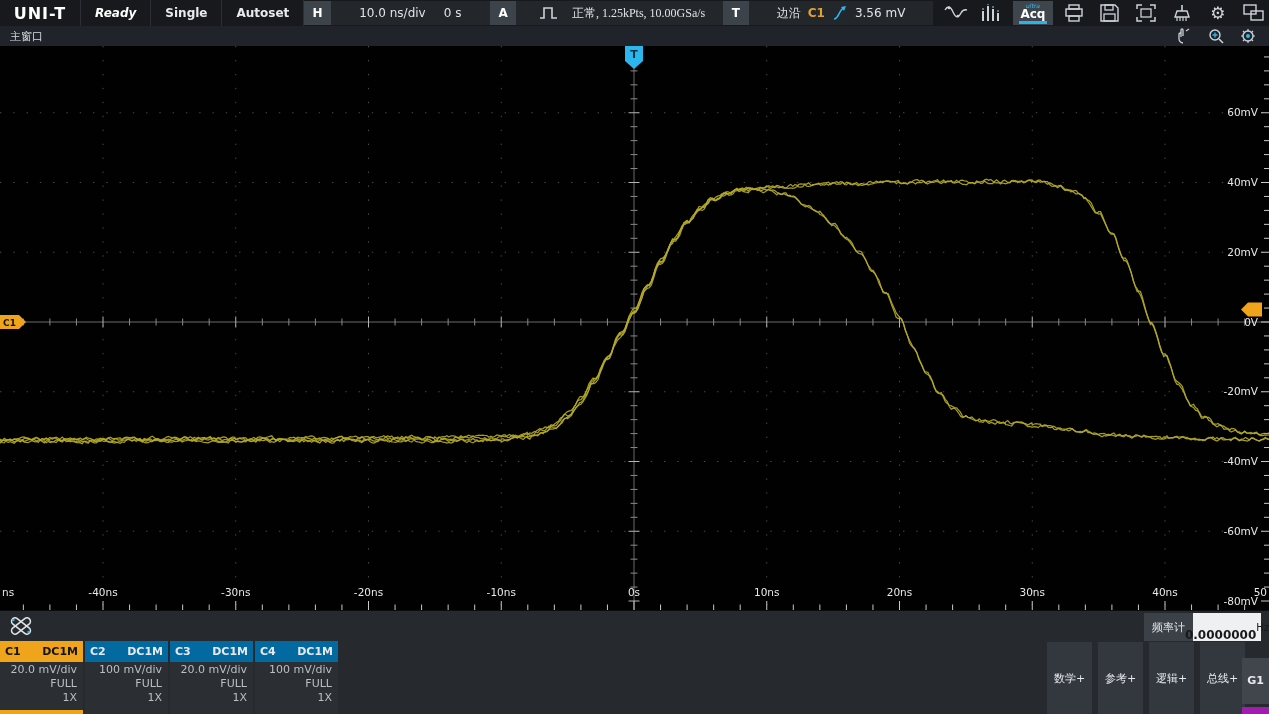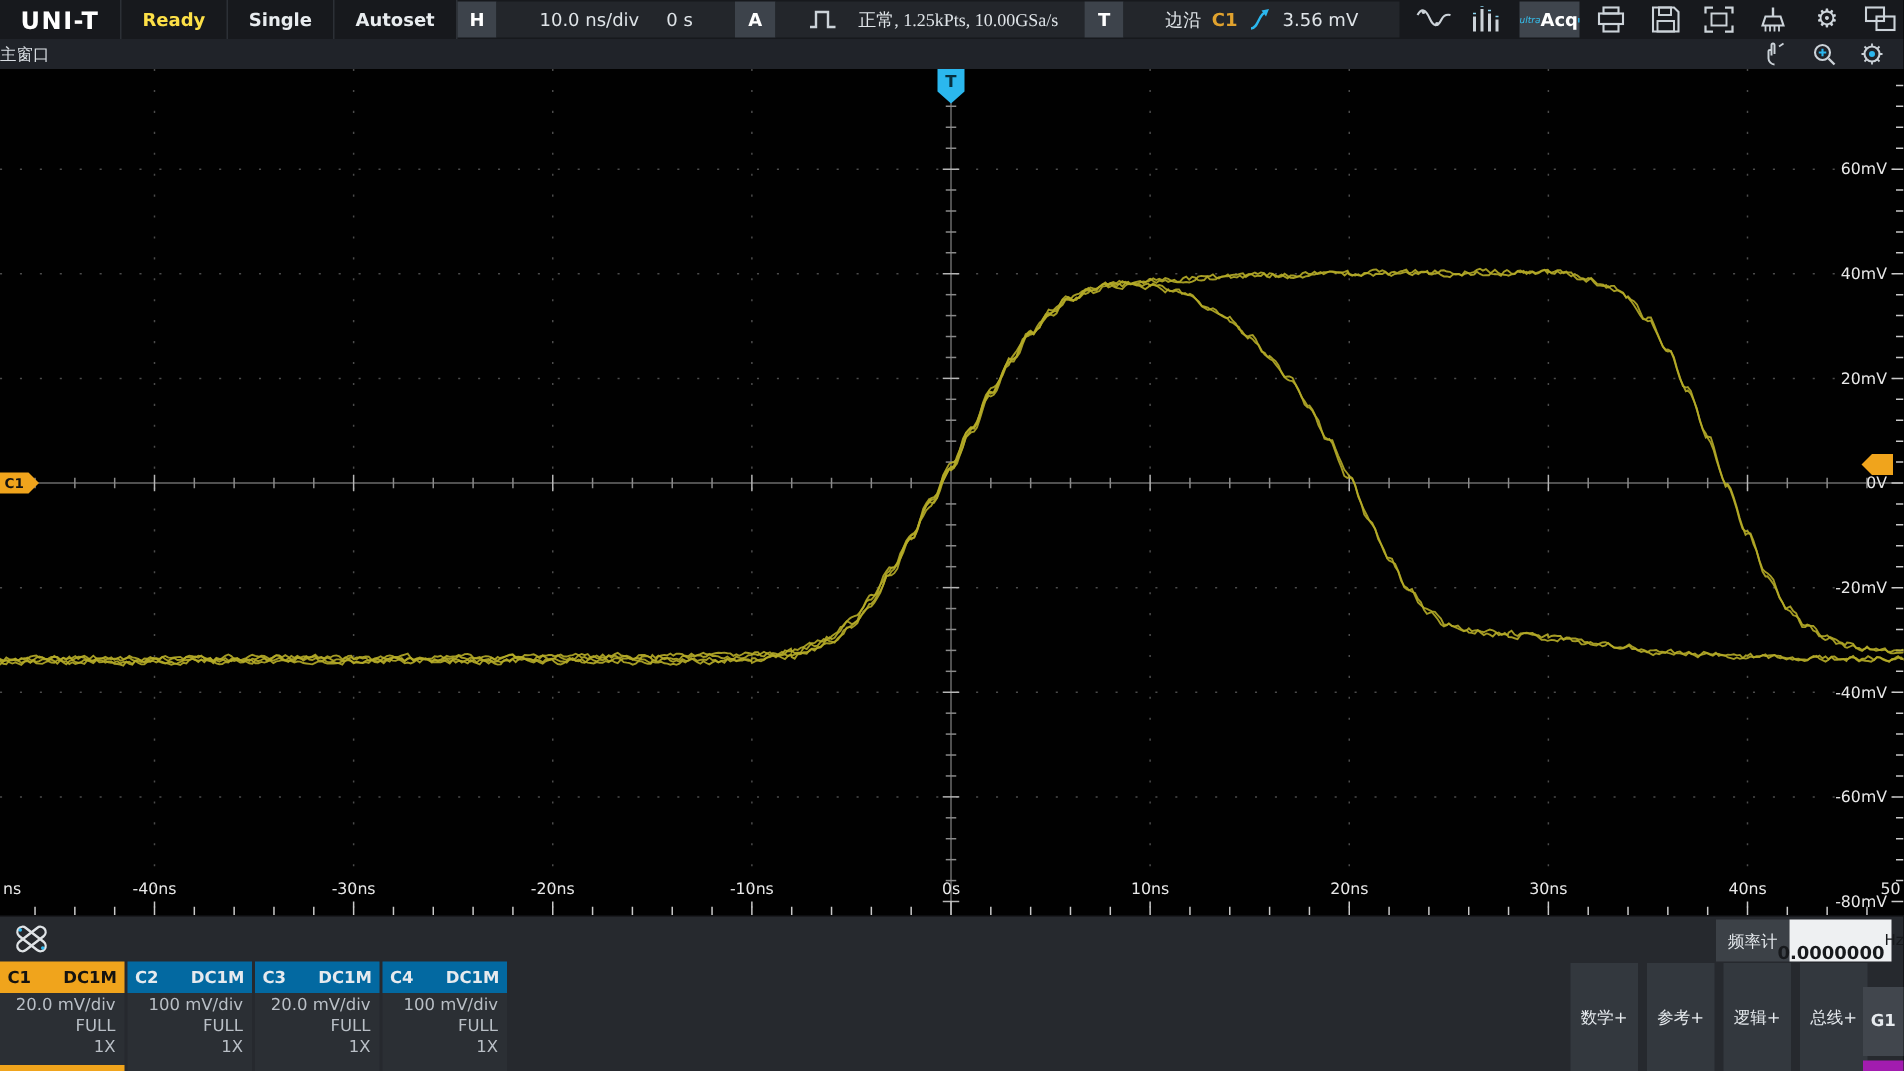--- a/index.html
+++ b/index.html
@@ -6,42 +6,42 @@
   html,body { width:1269px; height:714px; background:#000; overflow:hidden;
               font-family:"DejaVu Sans","Liberation Sans",sans-serif; }
   .topbar { position:absolute; left:0; top:0; width:1269px; height:26px;
             background:#17191d; display:flex; align-items:stretch; color:#e8ecef; }
   .logo { width:86px; display:flex; align-items:center; justify-content:center;
           font-weight:800; font-size:16px; letter-spacing:1px; color:#fff;
           border-right:1px solid #2c3036; }
   .tb-btn { display:flex; align-items:center; justify-content:center;
             padding:0 14px; font-size:12px; font-weight:bold;
             border-right:1px solid #2c3036; cursor:default; }
-  .tb-btn.green { color:#fde047; }
+  .tb-btn.green { color:#ffffff;font-style:italic; }
   .keybox { width:28px; margin:1px 0; background:#3d434b; display:flex;
             align-items:center; justify-content:center; font-weight:bold;
             font-size:12px; color:#fff; }
   .panel { background:#23262b; margin:1px 0; display:flex; align-items:center;
            font-size:12px; color:#dfe4e8; padding:0 10px; gap:8px; }
   .panel.time { width:168px; justify-content:center; gap:18px; }
   .panel.acq { width:218px; justify-content:center;font-family:Liberation Serif, serif; }
   .panel.trig { width:194px; justify-content:center; gap:7px;align-items:center; }
   .c1-orange { color:#e0a22e; font-weight:bold; }
   .icon-row { display:flex; align-items:center; margin-left:8px; gap:6px; }
   .icon { width:30px; height:24px; display:flex; align-items:center;
           justify-content:center; color:#ccd3d9; }
   .icon svg { display:block; }
-  .acq-btn { width:40px; height:24px; background:#3f454d; display:flex; 
+  .acq-btn { width:40px; height:24px; background:#3f454d; display:flex; flex-direction:column;
              align-items:center; justify-content:center; position:relative; }
   .acq-sup { font-size:6px; color:#35c0ef; line-height:5px; font-style:italic; }
   .acq-label { font-size:12px; font-weight:bold; color:#fff; line-height:12px; }
   .acq-underline { width:28px; height:3px; background:#2bb3e8; margin-top:1px; }
   .subbar { position:absolute; left:0; top:26px; width:1269px; height:20px;
             background:#202329; display:flex; align-items:center; color:#d8dde2; }
-  .subbar-title { font-size:11px; }
+  .subbar-title { font-size:11px; padding-left:10px; }
   .subbar-icons { margin-left:auto; display:flex; gap:10px; padding-right:10px; }
   .subbar-icons .icon { width:22px; height:18px; }
   .plot { position:absolute; left:0; top:46px; width:1269px; height:564px; background:#010101; }
   .bottombar { position:absolute; left:0; top:610px; width:1269px; height:104px;
                background:#26292e; border-top:1px solid #0c0d0f; }
   .tools-ic { position:absolute; left:6px; top:3px; }
   .channels { position:absolute; left:0; top:30px; display:flex; gap:2px; height:74px; }
   .chan { width:83px; display:flex; flex-direction:column; background:#2b2f34; }
   .chan .hdr { height:21px; display:flex; align-items:center; justify-content:space-between;
                padding:0 5px; font-size:11px; font-weight:bold; background:#0369a1; color:#e6eaee; }

